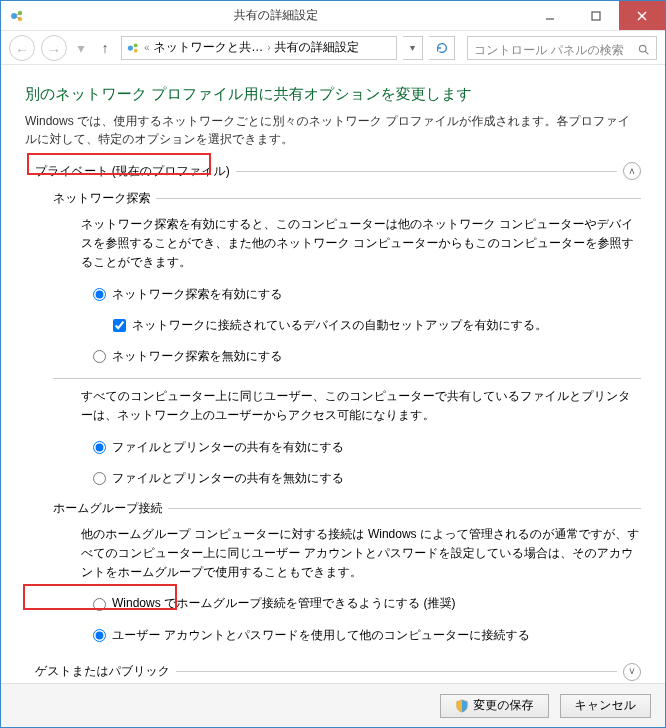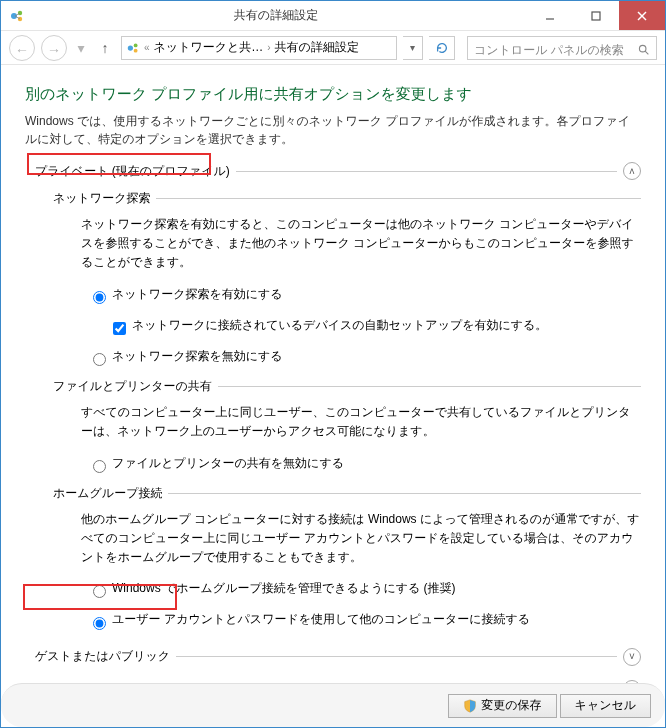--- a/index.html
+++ b/index.html
@@ -140,36 +140,35 @@
   .sub-head .label { white-space: nowrap; padding-right: 6px; }
   .sub-head .line { flex: 1; border-top: 1px solid #ccc; height: 0; }
   .sub-body {
     margin-left: 28px;
     line-height: 1.6;
   }
   .opts {
     margin: 8px 0 0 12px;
   }
   .opt {
-    display: flex; align-items: flex-end; gap: 6px;
+    display: flex; align-items: center; gap: 6px;
     margin: 12px 0;
   }
   .opt input { margin: 0; }
   .opt.indent { margin-left: 20px; }
   
   .bottombar {
     height: 44px;
     border-top: 1px solid #e0e0e0;
     display: flex;
     align-items: center;
     justify-content: flex-end;
     padding: 0 14px;
-    gap: 3px;
+    gap: 11px;
     background: #f5f5f5;
-    border-radius: 21px;
   }
   .btn {
     height: 24px;
     padding: 0 14px;
     border: 1px solid #adadad;
     background: linear-gradient(#f7f7f7, #e8e8e8);
     font-size: 12px;
     display: flex; align-items: center; gap: 4px;
   }
   .small-icon {
@@ -279,26 +278,29 @@
           <label class="opt">
             <input type="radio" name="nd" style="">
             <span>ネットワーク探索を無効にする</span>
           </label>
         </div>
       </div>
     </div>
 
     <div class="sub">
       <div class="sub-head">
-        <span class="label">ファイルとプリンターの共有</span>
         <span class="line"></span>
       </div>
       <div class="sub-body">
         <div>すべてのコンピューター上に同じユーザー、このコンピューターで共有しているファイルとプリンターは、ネットワーク上のユーザーからアクセス可能になります。</div>
         <div class="opts">
+          <label class="opt">
+            <input type="radio" name="fp" checked="" style="">
+            <span>ファイルとプリンターの共有を有効にする</span>
+          </label>
           <label class="opt">
             <input type="radio" name="fp" style="">
             <span>ファイルとプリンターの共有を無効にする</span>
           </label>
         </div>
       </div>
     </div>
 
     <div class="sub">
       <div class="sub-head">

